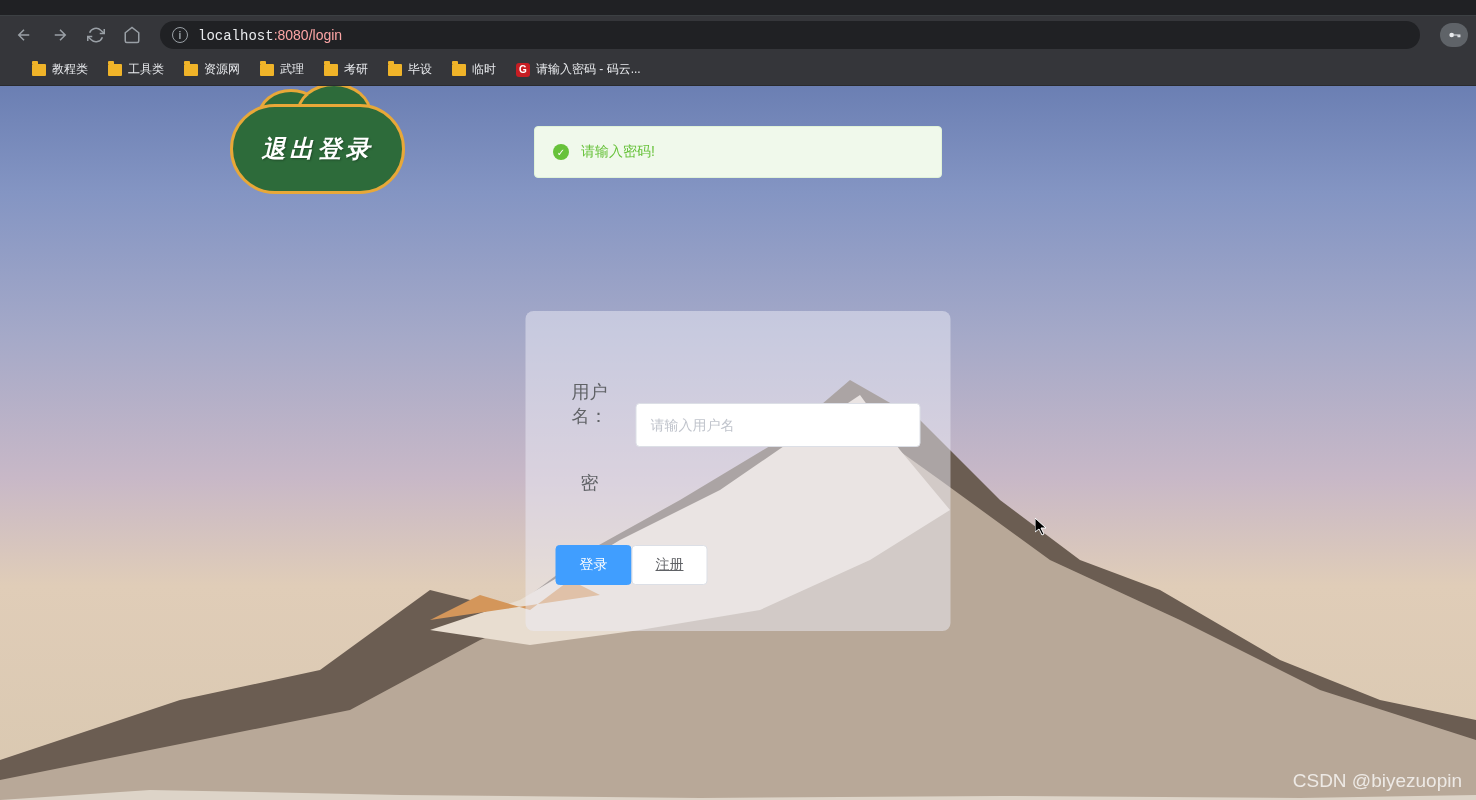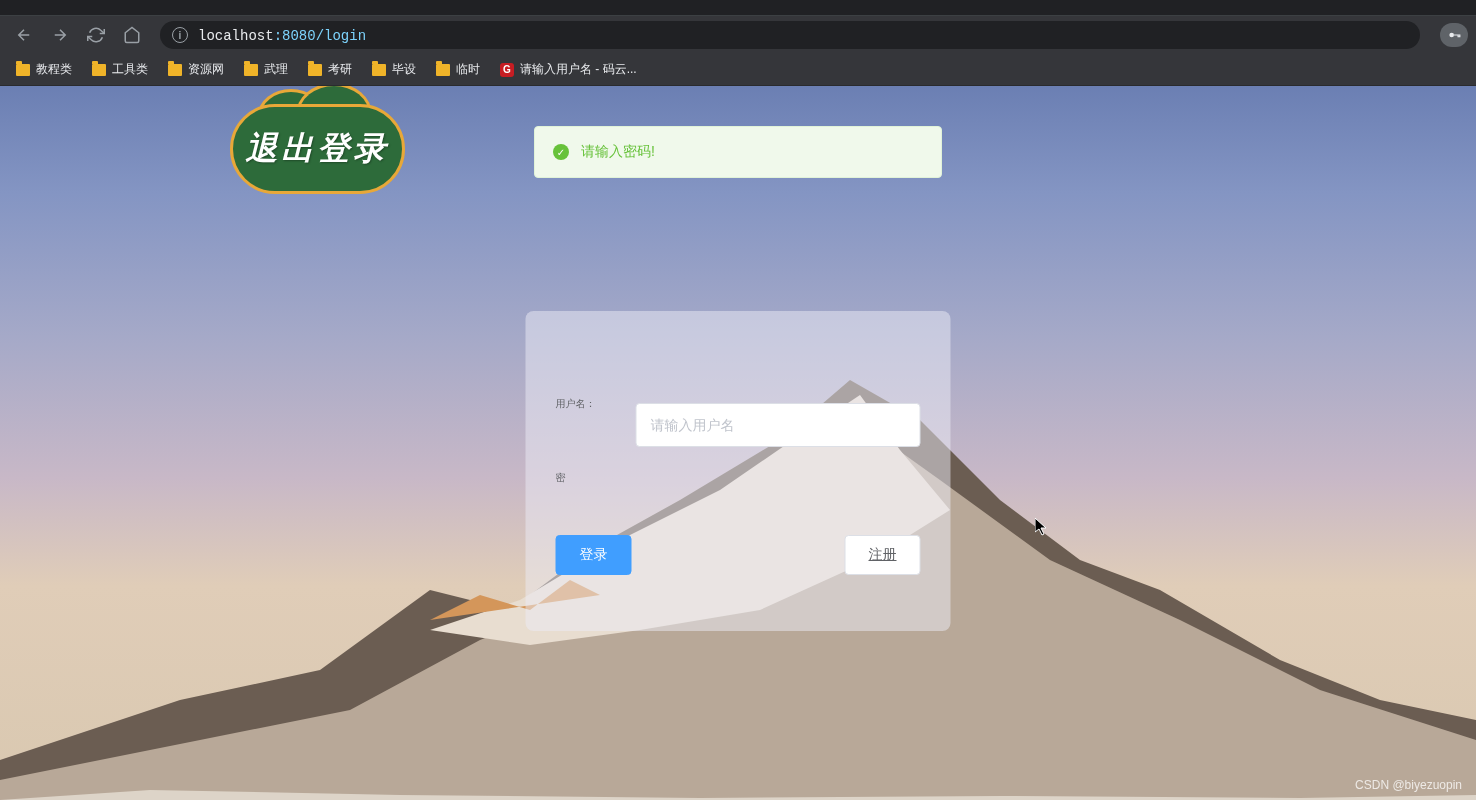--- a/index.html
+++ b/index.html
@@ -60,40 +60,40 @@
       border-radius: 50%;
       display: flex;
       align-items: center;
       justify-content: center;
       color: #9aa0a6;
       font-size: 10px;
       font-weight: bold;
     }
     
     .url-host { color: #e8eaed; font-family: Liberation Mono, monospace; }
-    .url-rest { color: #7dd3fc; font-family: Liberation Mono, monospace; }
+    .url-rest { color: #fca5a5; }
     
     .key-icon {
       width: 28px;
       height: 24px;
       background: #5f6368;
       border-radius: 12px;
       display: flex;
       align-items: center;
       justify-content: center;
       margin-left: 8px;
       color: #e8eaed;
     }
     
     .bookmarks-bar {
       height: 32px;
       background: #35363a;
       display: flex;
       align-items: center;
-      padding: 0 8px;
+      padding: 0 24px;
       gap: 4px;
       border-bottom: 1px solid #2a2b2e;
     }
     
     .bookmark-item {
       display: flex;
       align-items: center;
       gap: 6px;
       padding: 4px 8px;
       color: #e8eaed;
@@ -200,21 +200,21 @@
       border-bottom: none;
       z-index: -1;
     }
     .logout-text {
       position: absolute;
       inset: 0;
       display: flex;
       align-items: center;
       justify-content: center;
       color: #fff;
-      font-size: 32px;
+      font-size: 24px;
       font-family: Liberation Sans, sans-serif;
       letter-spacing: 4px;
       font-style: italic;
       font-weight: bold;
       text-shadow: 1px 1px 2px rgba(0,0,0,0.3);
     }
     
     
     .toast {
       position: absolute;
@@ -261,43 +261,43 @@
     }
     
     .form-row {
       display: flex;
       align-items: center;
       margin-bottom: 24px;
     }
     
     .form-label {
       width: 80px;
-      text-align: left;
+      text-align: center;
       padding-right: 12px;
       color: #606266;
-      font-size: 10px;
+      font-size: 18px;
     }
     
     .form-input {
       flex: 1;
       height: 44px;
       border: 1px solid #dcdfe6;
       border-radius: 4px;
       padding: 0 14px;
       font-size: 14px;
       color: #606266;
       background: #fff;
       outline: none;
       margin-top: 42px;
     }
     .form-input::placeholder { color: #c0c4cc; }
     
     .button-row {
       display: flex;
-      justify-content: space-between;
+      justify-content: flex-start;
       margin-top: 50px;
     }
     
     .btn {
       padding: 10px 22px;
       border-radius: 4px;
       font-size: 14px;
       cursor: pointer;
       border: 1px solid #dcdfe6;
       min-width: 76px;
@@ -321,21 +321,21 @@
       z-index: 20;
       font-size: 18px;
       color: #000;
     }
     
     .watermark {
       position: absolute;
       bottom: 8px;
       right: 14px;
       color: rgba(255,255,255,0.75);
-      font-size: 12px;
+      font-size: 19px;
       z-index: 30;
     }
   </style>
 </head>
 <body>
 
 <div class="browser-top"></div>
 
 <div class="browser-nav">
   <div class="nav-btn">
@@ -397,21 +397,21 @@
   <div class="bookmark-item">
     <div class="folder-icon"></div>
     <span>毕设</span>
   </div>
   <div class="bookmark-item">
     <div class="folder-icon"></div>
     <span>临时</span>
   </div>
   <div class="bookmark-item">
     <div class="gitee-icon">G</div>
-    <span>请输入用户名 - 码云...</span>
+    <span>请输入密码 - 码云...</span>
   </div>
 </div>
 
 <div class="page">
 
   <div class="mountain">
     <svg viewBox="0 0 1476 480" preserveAspectRatio="none">
       <path d="M 0,480 L 0,440 L 180,380 L 320,350 L 430,270 L 510,290 L 590,230 L 680,180 L 780,120 L 850,60 L 920,100 L 1000,180 L 1080,240 L 1160,270 L 1280,340 L 1380,380 L 1476,400 L 1476,480 Z" fill="#6b5d52"></path>
       <path d="M 0,480 L 0,460 L 200,420 L 350,390 L 480,320 L 580,280 L 700,220 L 820,150 L 870,110 L 940,160 L 1050,240 L 1180,300 L 1320,370 L 1476,420 L 1476,480 Z" fill="#b8a898"></path>
       <path d="M 430,310 L 520,280 L 620,220 L 720,170 L 800,115 L 860,75 L 900,130 L 950,190 L 870,240 L 760,290 L 640,310 L 530,325 Z" fill="#e8ddd0"></path>

